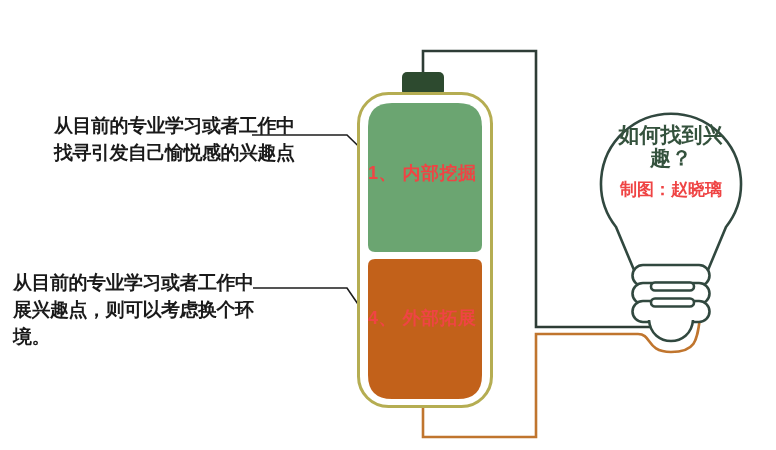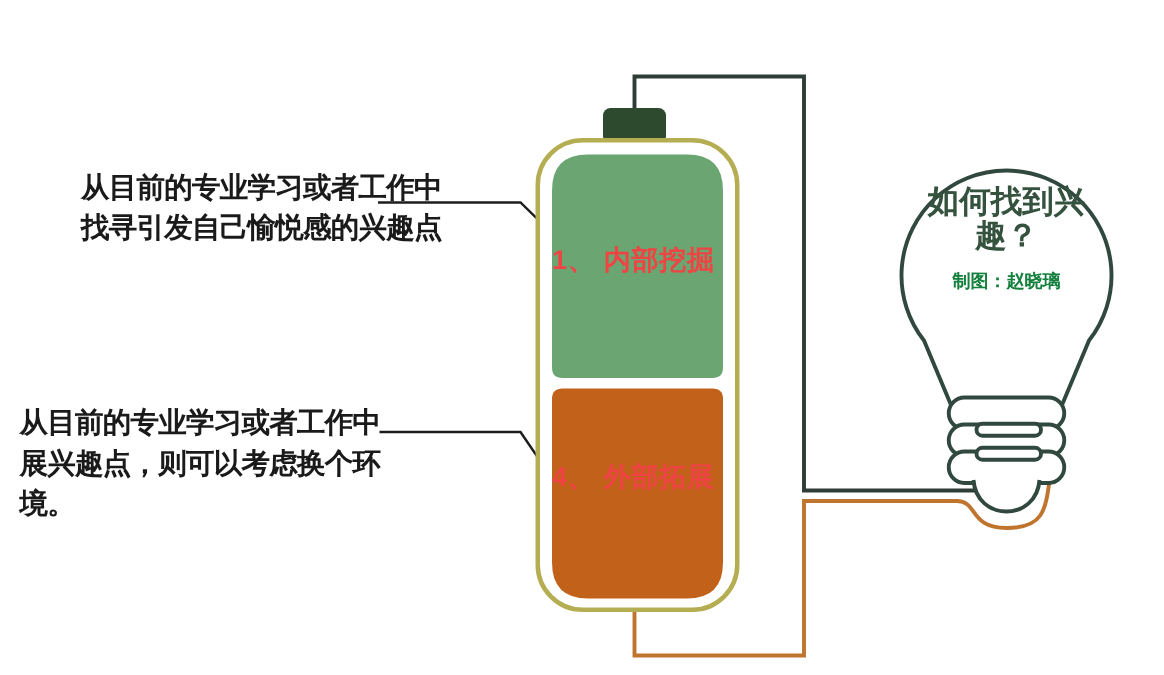--- a/index.html
+++ b/index.html
@@ -44,23 +44,23 @@
     font-size:21px;
     line-height:23px;
     color:#34523d;
     white-space:pre-line;
   }
   .bulb-credit{
     position:absolute;
     left:601px;top:181px;width:140px;
     text-align:center;
     font-weight:700;
-    font-size:12px;
+    font-size:17px;
     line-height:1;
-    color:#15803d;
+    color:#ef4444;
   }
 </style>
 </head>
 <body>
 
 <div class="canvas">
 
   <svg width="776" height="450" viewBox="0 0 776 450">
 
     <g fill="none" stroke-width="1.6" stroke="#1c1c1c">

